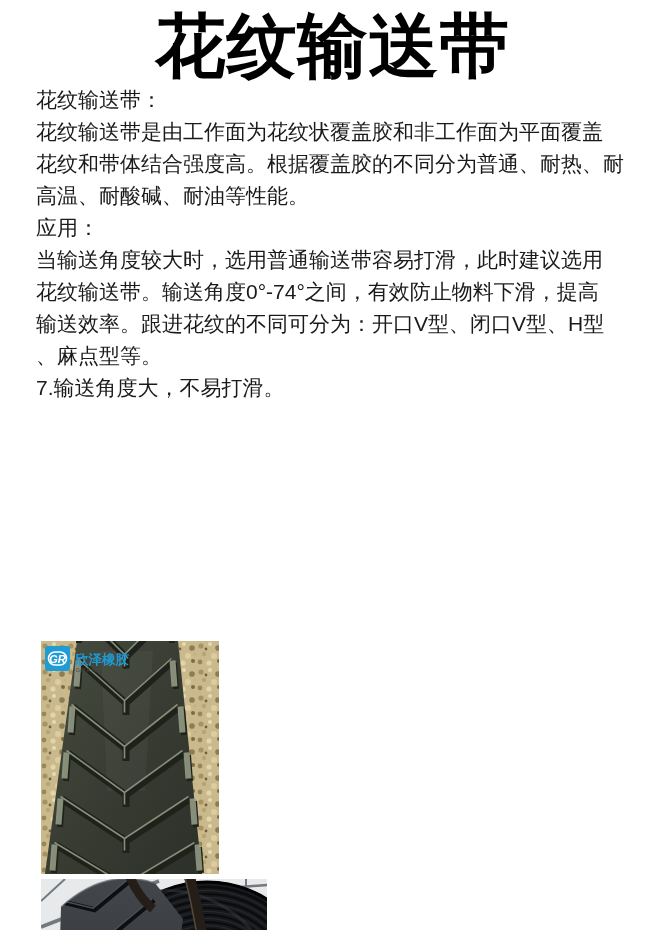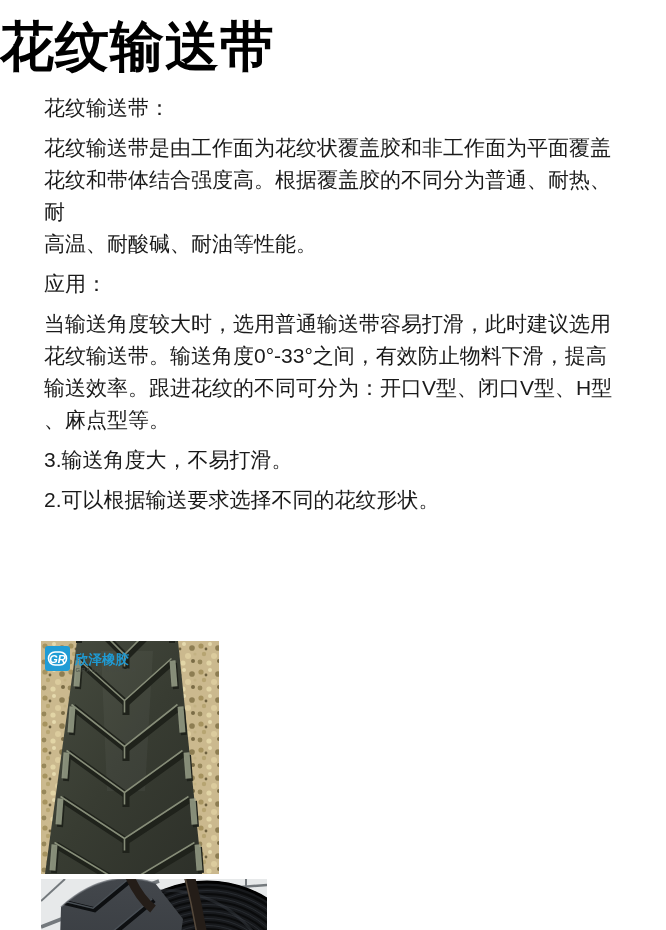--- a/index.html
+++ b/index.html
@@ -1,21 +1,21 @@
 <!DOCTYPE html>
 <html><head>
 <meta charset="utf-8">
 <style>
   html,body{margin:0;padding:0;background:#ffffff;}
   .page{position:relative;width:666px;height:930px;background:#ffffff;overflow:hidden;
         font-family:"Liberation Sans",sans-serif;color:#1a1a1a;}
-  .title{position:absolute;top:8px;left:0;right:0;margin:0;text-align:left;
-         font-size:54px;line-height:76px;font-weight:bold;color:#000;letter-spacing:1px;}
+  .title{position:absolute;top:8px;left:0;right:0;margin:0;text-align:center;
+         font-size:70px;line-height:76px;font-weight:bold;color:#000;letter-spacing:1px;}
   .content{position:absolute;left:36px;top:84px;width:600px;font-size:21px;line-height:32px;}
-  .content p{margin:8px;white-space:pre-line;}
+  .content p{margin:0;white-space:pre-line;}
   .blk-label1{margin-top:20px;}
   .blk-para1{margin-top:15px;}
   .blk-label2{margin-top:9px;font-family:Liberation Serif, serif;}
   .blk-para2{margin-top:10px;}
   .blk-label3{margin-top:9px;}
   .blk-f1{margin-top:12px;}
   .blk-f2{margin-top:15px;}
   .blk-f3{margin-top:15px;}
   .gallery{position:absolute;left:41px;top:641px;display:flex;gap:5px;flex-direction:column;}
   .photo{display:block;}
@@ -28,25 +28,24 @@
 
   <h1 class="title">花纹输送带</h1>
 
   <div class="content">
     <p class="blk-label1">花纹输送带：</p>
     <p class="blk-para1">花纹输送带是由工作面为花纹状覆盖胶和非工作面为平面覆盖
 花纹和带体结合强度高。根据覆盖胶的不同分为普通、耐热、耐
 高温、耐酸碱、耐油等性能。</p>
     <p class="blk-label2">应用：</p>
     <p class="blk-para2">当输送角度较大时，选用普通输送带容易打滑，此时建议选用
-花纹输送带。输送角度0°-33°之间，有效防止物料下滑，提高
+花纹输送带。输送角度0°-74°之间，有效防止物料下滑，提高
 输送效率。跟进花纹的不同可分为：开口V型、闭口V型、H型
 、麻点型等。</p>
-    <p class="blk-f1">3.输送角度大，不易打滑。</p>
-    <p class="blk-f2">2.可以根据输送要求选择不同的花纹形状。</p>
+    <p class="blk-f1">7.输送角度大，不易打滑。</p>
   </div>
 
   <div class="gallery">
 
     <svg class="photo" width="178" height="233" viewBox="0 0 178 233">
       <defs>
         <pattern id="g1-gravel" width="26" height="26" patternUnits="userSpaceOnUse">
           <rect width="26" height="26" fill="#cbb98e"></rect>
           <circle cx="4" cy="5" r="2.6" fill="#a6935f"></circle>
             <circle cx="13" cy="3" r="2" fill="#e6daae"></circle>

